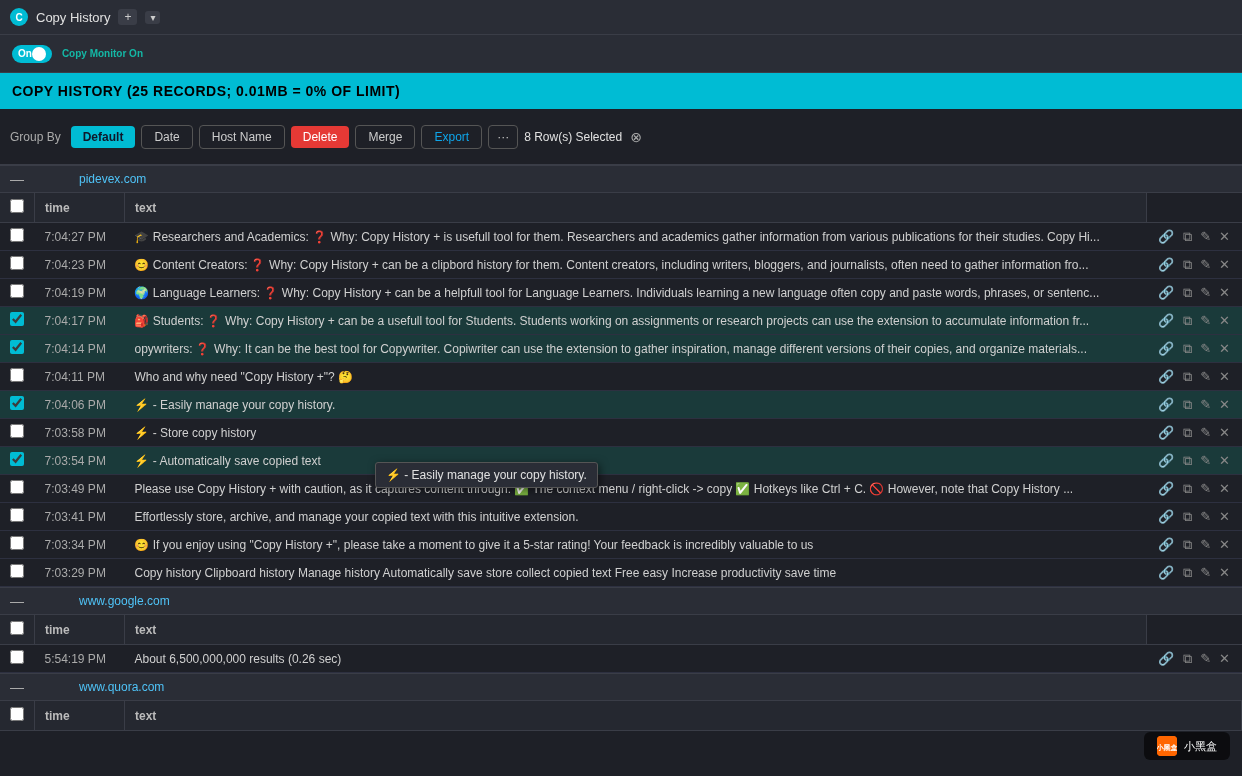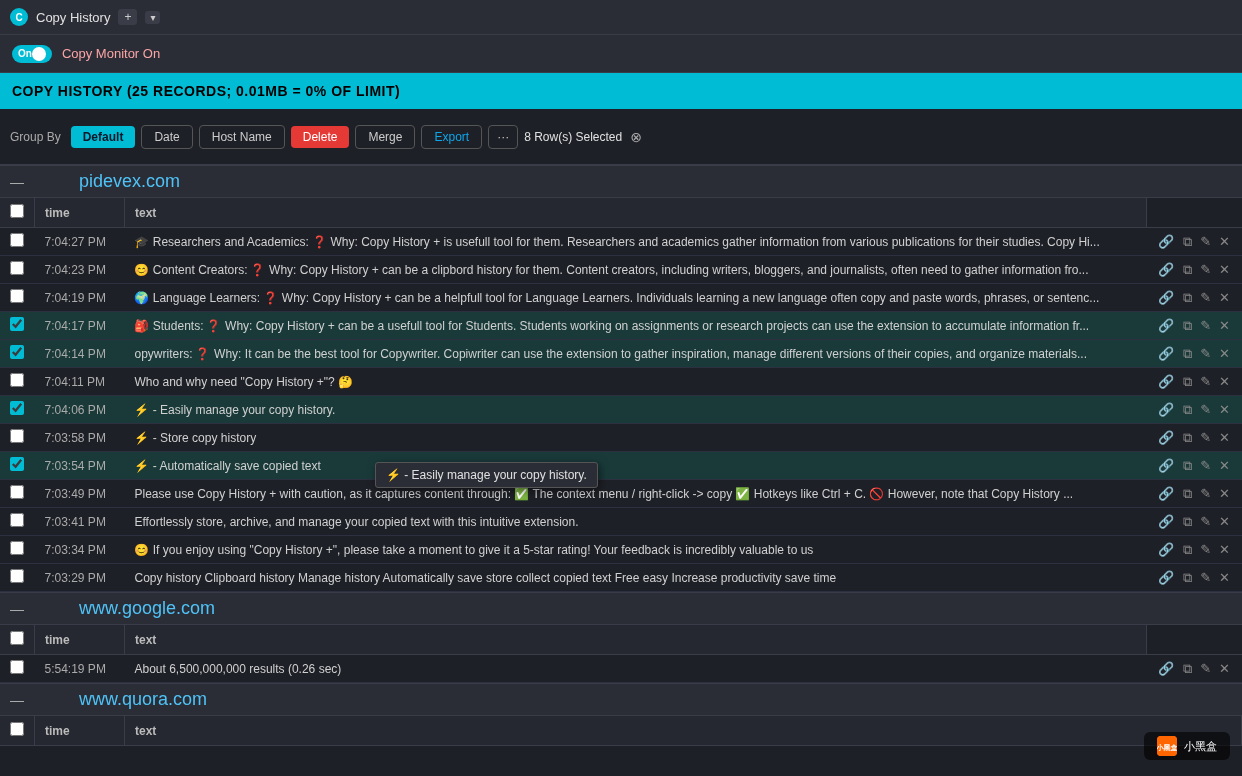--- a/index.html
+++ b/index.html
@@ -70,22 +70,23 @@
       color: #fff;
       font-weight: bold;
     }
     .toggle-knob {
       width: 14px; height: 14px;
       background: #fff;
       border-radius: 50%;
       display: inline-block;
     }
     .toggle-label {
-      color: #fca5a5;
-      font-size: 13px;
+      color: #14b8a6;
+      font-size: 10px;
+      font-weight: bold;
     }
 
     
     #header-bar {
       background: #00bcd4;
       height: 36px;
       display: flex;
       align-items: center;
       padding: 0 12px;
     }
@@ -182,21 +183,21 @@
       border-top: 1px solid #3a3d47;
     }
     .group-toggle {
       color: #aaa;
       font-size: 14px;
       cursor: pointer;
       width: 16px;
     }
     .group-url {
       color: #4fc3f7;
-      font-size: 18px;
+      font-size: 12px;
       padding-left: 45px;
     }
 
     
     table {
       width: 100%;
       border-collapse: collapse;
     }
     thead tr {
       background: #252830;

